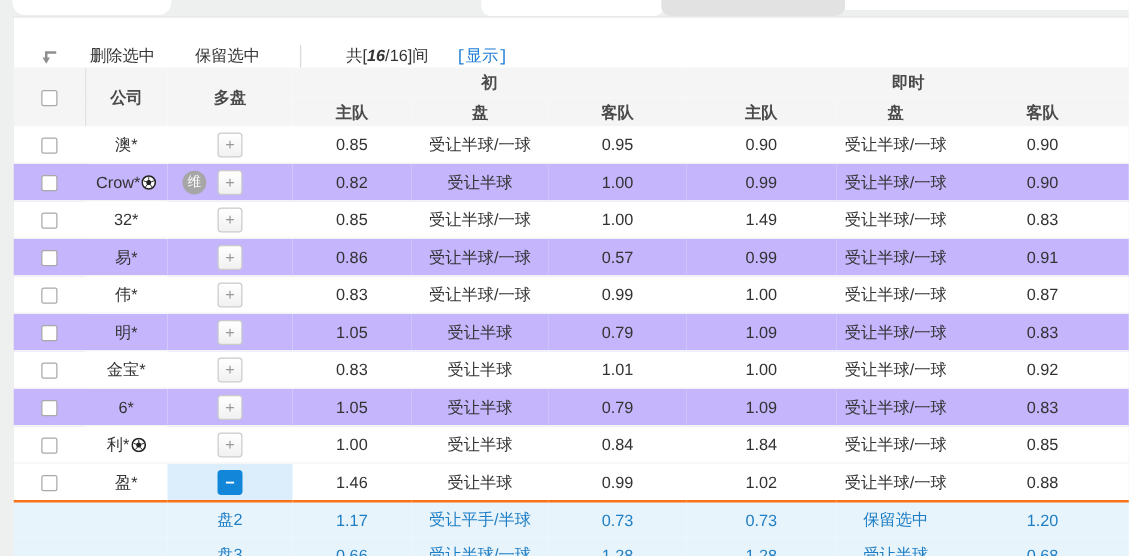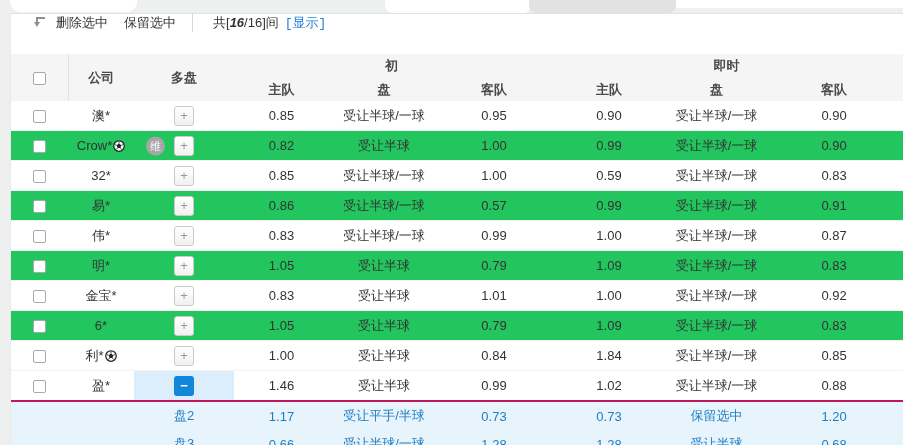--- a/index.html
+++ b/index.html
@@ -15,21 +15,21 @@
   .frag-mid-white{left:385px;top:-14px;width:146px;height:27px;background:#fff;border-radius:8px;}
   .frag-mid-gray{left:529px;top:-14px;width:147px;height:27px;background:#e2e2e3;border-radius:8px;}
   .frag-right{left:676px;top:-13px;width:300px;height:21px;background:#fff;}
 
   
   .panel{
     position:absolute;left:10px;top:13px;right:0;bottom:0;
     background:#fff;border-top:1px solid #e2e2e2;border-left:1px solid #e9e9e9;
   }
   
-  .toolbar{height:40px;display:flex;align-items:flex-start;padding-left:20px;}
+  .toolbar{height:40px;display:flex;align-items:flex-end;padding-left:20px;gap:16px;}
   .toolbar .arrow-ico{margin-right:9px;flex:0 0 auto;}
   .tool-btn{color:#333;cursor:pointer;margin-right:16px;white-space:nowrap;}
   .tool-divider{width:1px;height:18px;background:#d9d9d9;margin:0 20px 0 0;}
   .room-count{white-space:nowrap;}
   .room-count b{font-weight:bold;font-style:italic;}
   .show-link{color:var(--link-blue,#1c7cd5);text-decoration:none;margin-left:6px;cursor:pointer;font-family:Liberation Mono, monospace;}
 
   
   table{border-collapse:collapse;table-layout:fixed;width:893px;}
   col.c0{width:57px;}col.c1{width:66px;}col.c2{width:100px;}
@@ -38,21 +38,21 @@
   thead th{
     background:#f5f5f6;color:#4a4a4a;font-weight:600;font-size:13px;
     text-align:center;padding:0;height:23px;
   }
   thead tr.grp th{height:24px;}
   th.chk-col{border-right:1px solid #e2e2e2;}
   tbody td{
     height:29px;text-align:center;font-size:13px;color:#333;padding:0;
     border-bottom:1px solid #f3f3f3;
   }
-  tr.alt td{background:#22c55e;}
+  tr.alt td{background:#c4b5fd;}
   
   input[type=checkbox]{
     -webkit-appearance:none;appearance:none;width:13px;height:13px;
     border:1px solid #a9a9a9;border-radius:2px;background:#fff;margin:0;
     vertical-align:middle;cursor:pointer;
   }
   
   td.company{position:relative;white-space:nowrap;}
   .badge{
     position:absolute;left:calc(50% + 45px);top:50%;transform:translateY(-50%);
@@ -72,21 +72,21 @@
     background:var(--collapse-blue,#1287d9);color:#fff;font-size:13px;
     line-height:20px;text-align:center;display:inline-block;cursor:pointer;
     font-family:inherit;padding:0;font-weight:bold;
   }
   td.multi-hl{background:#dceefb;}
   
   tr.sub td{
     background:var(--expanded-bg,#e8f4fc);color:var(--expanded-text,#1e7ec5);
     height:28px;border-bottom:none;
   }
-  tr.sub-first td{border-top:2px solid #be185d;}
+  tr.sub-first td{border-top:2px solid #f97316;}
 </style>
 </head>
 <body style="--link-blue: #1c7cd5; --collapse-blue: #1287d9; --expanded-bg: #e8f4fc; --expanded-text: #1e7ec5; --badge-gray: #a6a6a6;">
 
 <div class="frag frag-left"></div>
 <div class="frag frag-mid-white"></div>
 <div class="frag frag-mid-gray"></div>
 <div class="frag frag-right"></div>
 
 <div class="panel">
@@ -161,21 +161,21 @@
           <td>受让半球/一球</td>
           <td>0.90</td>
         </tr>
         <tr>
           <td><input type="checkbox" style=""></td>
           <td class="company"><span>32*</span></td>
           <td><button class="btn-expand">+</button></td>
           <td>0.85</td>
           <td>受让半球/一球</td>
           <td>1.00</td>
-          <td>0.59</td>
+          <td>1.49</td>
           <td>受让半球/一球</td>
           <td>0.83</td>
         </tr>
         <tr class="alt">
           <td><input type="checkbox" style=""></td>
           <td class="company"><span>易*</span></td>
           <td><button class="btn-expand">+</button></td>
           <td>0.86</td>
           <td>受让半球/一球</td>
           <td>0.57</td>

